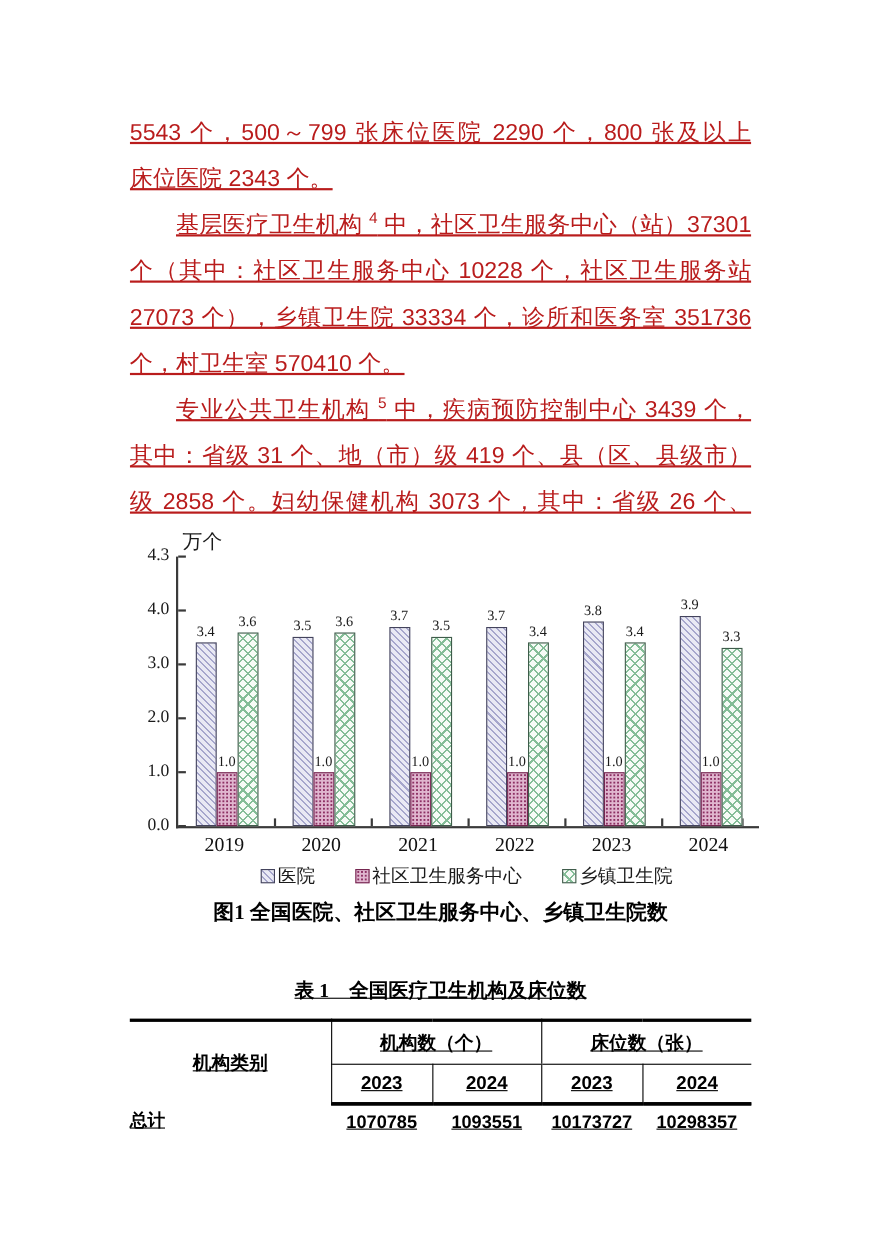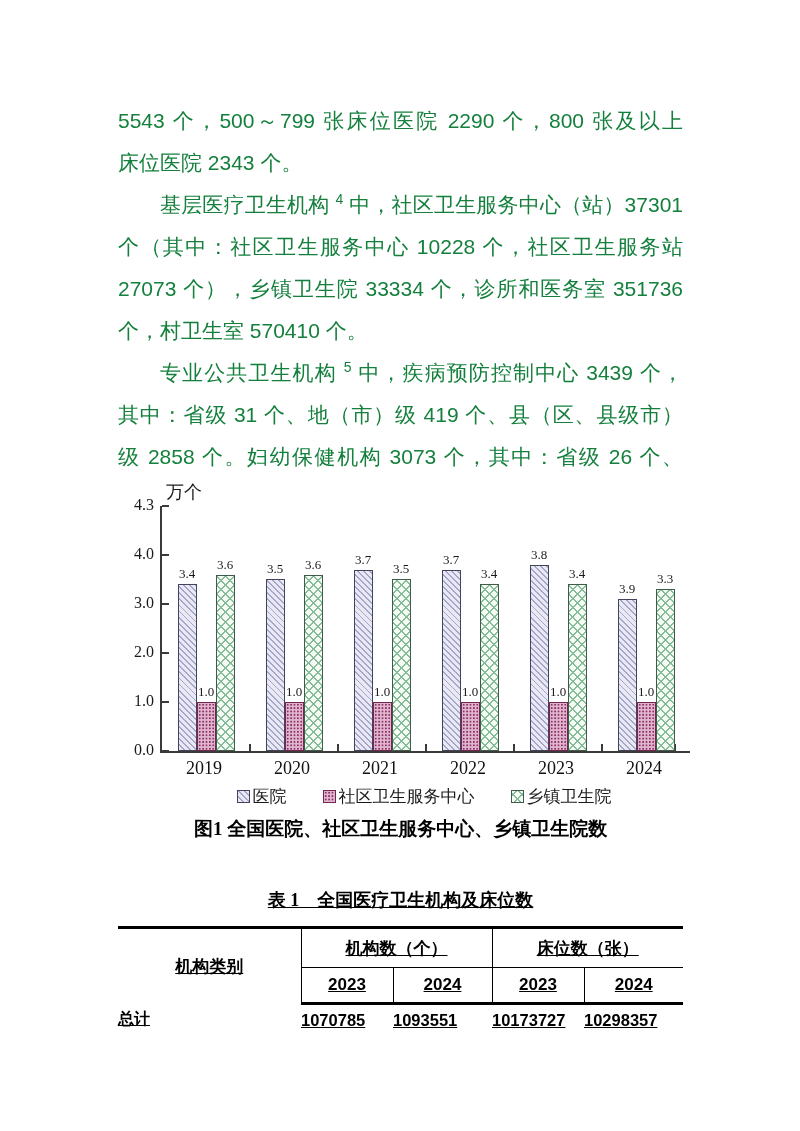--- a/index.html
+++ b/index.html
@@ -4,22 +4,23 @@
 <style>
   html,body{margin:0;padding:0;}
   body{width:800px;height:1131px;background:#ffffff;font-family:"Liberation Sans",sans-serif;}
   .page{position:relative;width:800px;height:1131px;background:#fff;overflow:hidden;}
   .content{width:565px;margin-left:118px;padding-top:100px;}
 
   
   .para{margin:0;}
   .para-line{
     font-size:21px;line-height:42px;height:42px;overflow:hidden;
-    color:#15803d;text-align:justify;text-align-last:justify;
+    color:#b91c1c;text-align:justify;text-align-last:justify;
     font-family:"Liberation Sans",sans-serif;
+    text-decoration:underline;
   }
   .para-line.last{text-align-last:left;}
   .para-line.indent{text-indent:42px;}
   sup.fn{font-size:14px;vertical-align:super;line-height:0;}
 
   
   .chart{margin-top:2px;}
   .unit-label{margin-left:48px;font:18px "Liberation Serif",serif;color:#1a1a1a;height:26px;}
   .plot{position:relative;margin-left:42px;width:528px;height:245px;
         border-left:2px solid #3a3a3a;border-bottom:2px solid #3a3a3a;}
@@ -57,21 +58,21 @@
   .table-title{width:565px;text-align:center;font:bold 18px "Liberation Serif",serif;color:#000;margin-top:46px;text-decoration:underline;}
   table.t1{border-collapse:collapse;width:565px;margin-top:14px;table-layout:fixed;border-top:3px solid #000;}
   table.t1 th,table.t1 td{padding:0;margin:14px;text-decoration:underline;}
   th.cat{border-right:1.6px solid #000;font:bold 17px "Liberation Serif",serif;text-align:center;}
   th.g{border-bottom:1.6px solid #000;font:bold 17px "Liberation Serif",serif;text-align:center;height:38px;}
   th.g2{border-left:1.6px solid #000;}
   th.y{font:bold 17px "Liberation Sans",sans-serif;text-align:center;height:34px;}
   th.vl{border-left:1.6px solid #000;}
   tr.hd2 th,tr.hd2 .cat{border-bottom:3px solid #000;}
   td.rowlabel{font:bold 16px "Liberation Serif",serif;text-align:left;height:30px;}
-  td.num{font:bold 16.5px "Liberation Sans",sans-serif;text-align:left;padding-right:2px;height:30px;}
+  td.num{font:bold 16.5px "Liberation Sans",sans-serif;text-align:center;padding-right:2px;height:30px;}
 </style>
 </head>
 <body>
 
 <div class="page">
   <div class="content">
 
     <div id="doc-paragraphs">
         <div class="para">
           <div class="para-line">5543 个，500～799 张床位医院 2290 个，800 张及以上</div>
@@ -176,21 +177,21 @@
               <div class="bar-col" style="height: 49px;">
                 <div class="bar-label">1.0</div>
                 <div class="bar s1"></div>
               </div>
               <div class="bar-col" style="height: 167px;">
                 <div class="bar-label">3.4</div>
                 <div class="bar s2"></div>
               </div>
             </div>
             <div class="group">
-              <div class="bar-col" style="height: 152px;">
+              <div class="bar-col" style="height: 191px;">
                 <div class="bar-label">3.9</div>
                 <div class="bar s0"></div>
               </div>
               <div class="bar-col" style="height: 49px;">
                 <div class="bar-label">1.0</div>
                 <div class="bar s1"></div>
               </div>
               <div class="bar-col" style="height: 162px;">
                 <div class="bar-label">3.3</div>
                 <div class="bar s2"></div>

